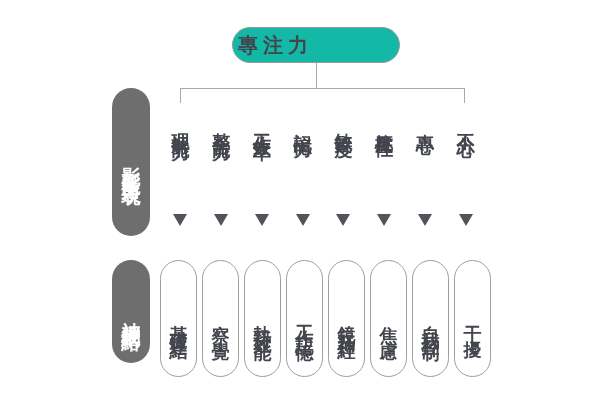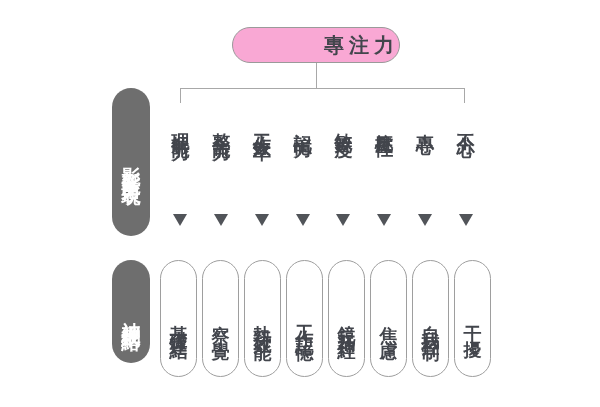--- a/index.html
+++ b/index.html
@@ -16,22 +16,22 @@
     background: #ffffff;
     color: #42454c;
   }
 
   
   .root-box {
     position: absolute; left: 232px; top: 27px;
     width: 168px; height: 36px;
     border: 1.5px solid #9a9a9a;
     border-radius: 18px;
-    display: flex; align-items: center; justify-content: flex-end;
-    background: #f9a8d4;
+    display: flex; align-items: center; justify-content: flex-start;
+    background: #14b8a6;
   }
   .root-box span {
     font-size: 20px; font-weight: 700;
     letter-spacing: 5px; padding-left: 5px;
     color: #42454c; white-space: nowrap;
   }
 
   
   .connector-v {
     position: absolute; left: 316px; top: 63px;

